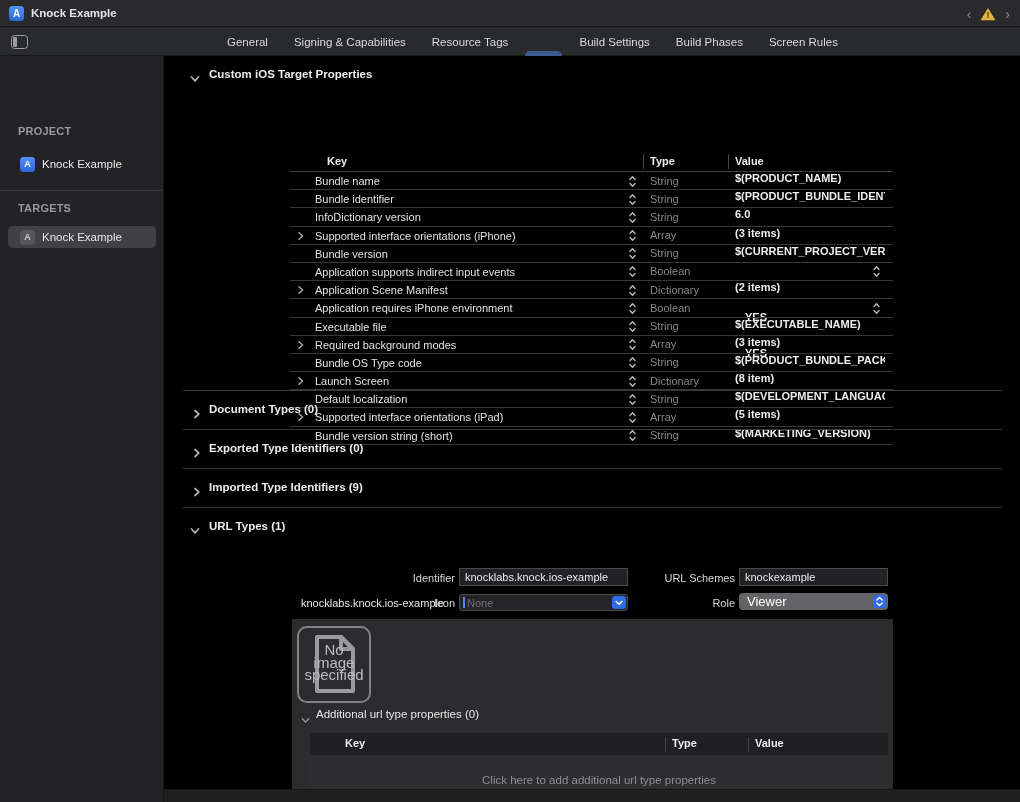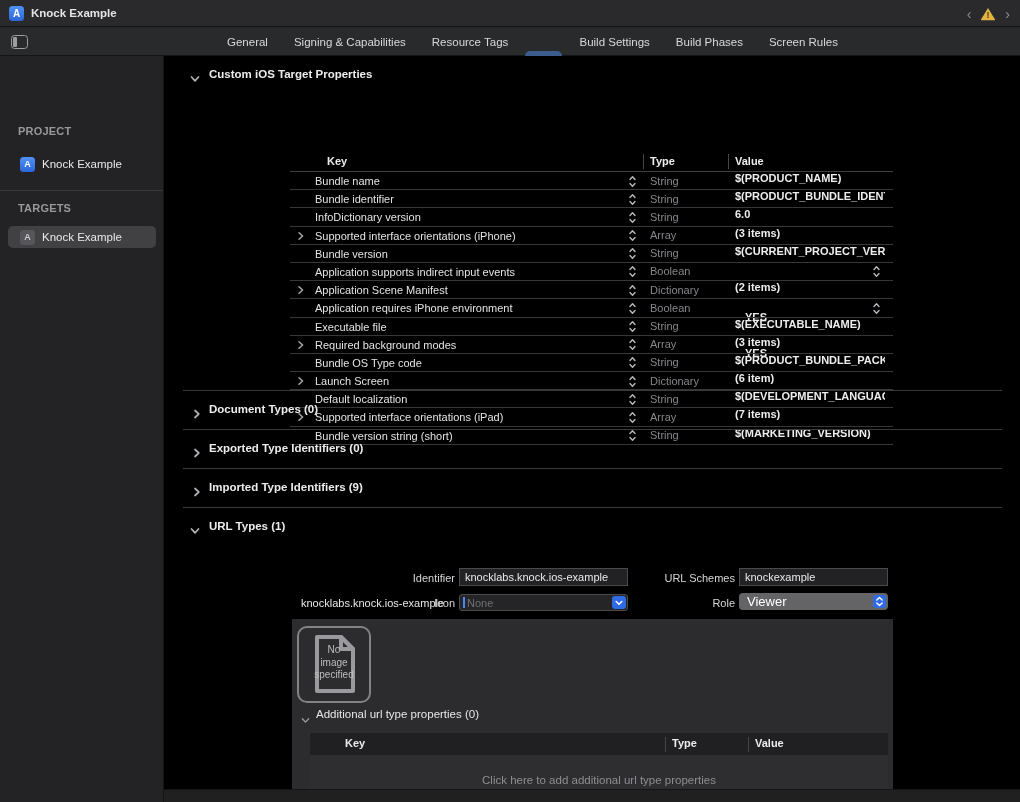--- a/index.html
+++ b/index.html
@@ -61,21 +61,21 @@
   .pval { position:absolute; left:445px; top:0; width:150px; color:#ededef;
     white-space:nowrap; overflow:hidden;font-weight:bold; }
   .pval.bool { padding-left:10px; width:122px;margin-top:48px; }
   .bstep { position:absolute; left:582px; top:2.5px; }
   
   .urlbox { position:absolute; left:128px; top:563px; width:601px; height:189px; background:#2c2c2e; }
   .url-item-name { position:absolute; left:137px; top:541px; font-size:11px; color:#e6e6e8; }
   .img-well { position:absolute; left:133px; top:570px; width:74px; height:77px;
     border:2px solid #828287; border-radius:10px; }
   .img-well .ph-text { position:absolute; left:0; right:0; top:16px; text-align:center;
-    font-size:10px; line-height:12.5px; color:#bcbcc0; }
+    font-size:15px; line-height:12.5px; color:#bcbcc0; }
   .field-label { position:absolute; font-size:11px; color:#d6d6d9; text-align:right; white-space:nowrap; }
   .text-field { position:absolute; height:18px; background:#222224; border:1px solid #4a4a4d;
     color:#e9e9eb; font-size:11px; font-family:"Liberation Sans",sans-serif; padding:0 5px; outline:none; }
   .combo { position:absolute; height:17px; background:#252527; border:1px solid #4a4a4d; border-radius:3px;
     display:flex; align-items:center; }
   .text-cursor { width:2px; height:11px; background:#4b86f2; margin-left:3px; }
   .combo-text { font-size:11px; color:#707075; margin-left:2px; flex:1; }
   .combo-btn { width:14px; height:13px; background:var(--accent,#2e6be5); border-radius:3px;
     margin-right:1.5px; display:flex; align-items:center; justify-content:center; }
   .popup { position:absolute; height:17px; background:#646467; border-radius:4px;
@@ -279,42 +279,42 @@
         <div class="prow">
           <span class="disc"><svg width="9" height="10" viewBox="0 0 9 10">
               <path d="M3 1.8 L6.6 5 L3 8.2" fill="none" stroke="#a8a8ad" stroke-width="1.5" stroke-linecap="round" stroke-linejoin="round"></path>
             </svg></span>
           <span class="pkey">Launch Screen</span>
           <span class="pstep"><svg width="9" height="13" viewBox="0 0 9 13">
               <path d="M2 4.4 L4.5 1.8 L7 4.4" fill="none" stroke="#b9b9be" stroke-width="1.4" stroke-linecap="round" stroke-linejoin="round"></path>
               <path d="M2 8.6 L4.5 11.2 L7 8.6" fill="none" stroke="#b9b9be" stroke-width="1.4" stroke-linecap="round" stroke-linejoin="round"></path>
             </svg></span>
           <span class="ptype">Dictionary</span>
-          <span class="pval">(6 item)</span>
+          <span class="pval">(8 item)</span>
         </div>
         <div class="prow">
           <span class="pkey">Default localization</span>
           <span class="pstep"><svg width="9" height="13" viewBox="0 0 9 13">
               <path d="M2 4.4 L4.5 1.8 L7 4.4" fill="none" stroke="#b9b9be" stroke-width="1.4" stroke-linecap="round" stroke-linejoin="round"></path>
               <path d="M2 8.6 L4.5 11.2 L7 8.6" fill="none" stroke="#b9b9be" stroke-width="1.4" stroke-linecap="round" stroke-linejoin="round"></path>
             </svg></span>
           <span class="ptype">String</span>
           <span class="pval">$(DEVELOPMENT_LANGUAGI</span>
         </div>
         <div class="prow">
           <span class="disc"><svg width="9" height="10" viewBox="0 0 9 10">
               <path d="M3 1.8 L6.6 5 L3 8.2" fill="none" stroke="#a8a8ad" stroke-width="1.5" stroke-linecap="round" stroke-linejoin="round"></path>
             </svg></span>
           <span class="pkey">Supported interface orientations (iPad)</span>
           <span class="pstep"><svg width="9" height="13" viewBox="0 0 9 13">
               <path d="M2 4.4 L4.5 1.8 L7 4.4" fill="none" stroke="#b9b9be" stroke-width="1.4" stroke-linecap="round" stroke-linejoin="round"></path>
               <path d="M2 8.6 L4.5 11.2 L7 8.6" fill="none" stroke="#b9b9be" stroke-width="1.4" stroke-linecap="round" stroke-linejoin="round"></path>
             </svg></span>
           <span class="ptype">Array</span>
-          <span class="pval">(7 items)</span>
+          <span class="pval">(5 items)</span>
         </div>
         <div class="prow">
           <span class="pkey">Bundle version string (short)</span>
           <span class="pstep"><svg width="9" height="13" viewBox="0 0 9 13">
               <path d="M2 4.4 L4.5 1.8 L7 4.4" fill="none" stroke="#b9b9be" stroke-width="1.4" stroke-linecap="round" stroke-linejoin="round"></path>
               <path d="M2 8.6 L4.5 11.2 L7 8.6" fill="none" stroke="#b9b9be" stroke-width="1.4" stroke-linecap="round" stroke-linejoin="round"></path>
             </svg></span>
           <span class="ptype">String</span>
           <span class="pval">$(MARKETING_VERSION)</span>
         </div>

